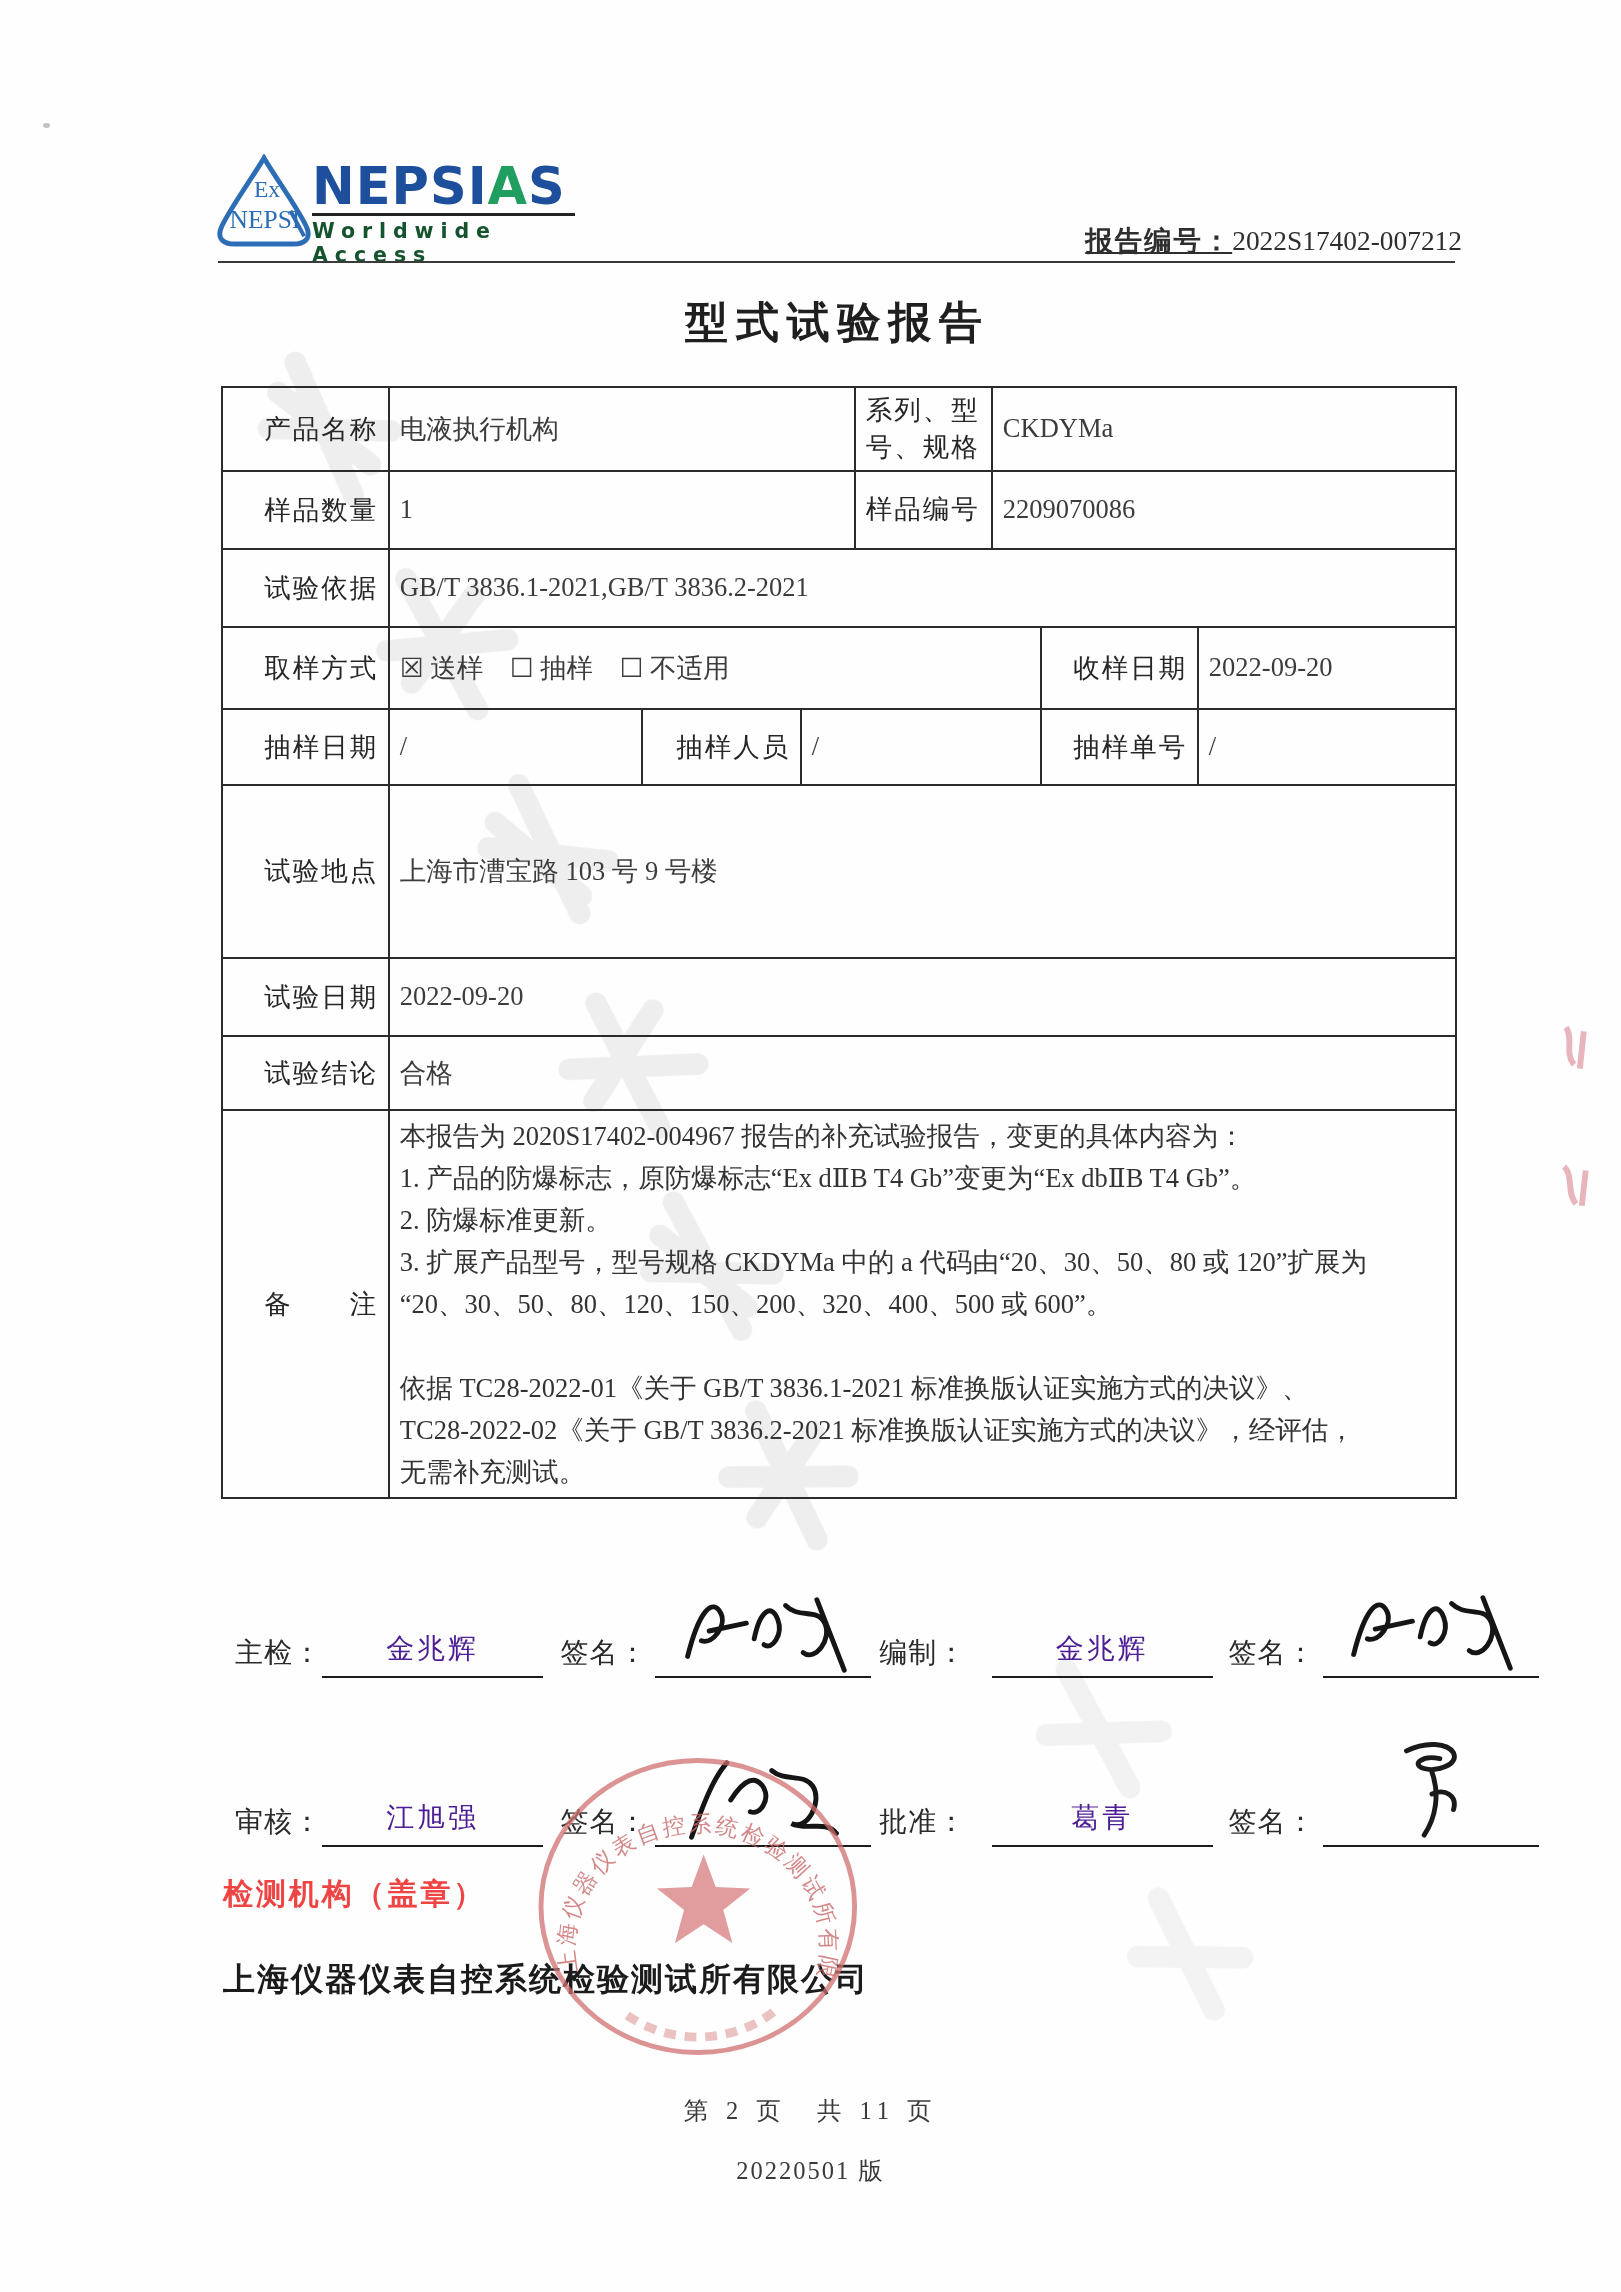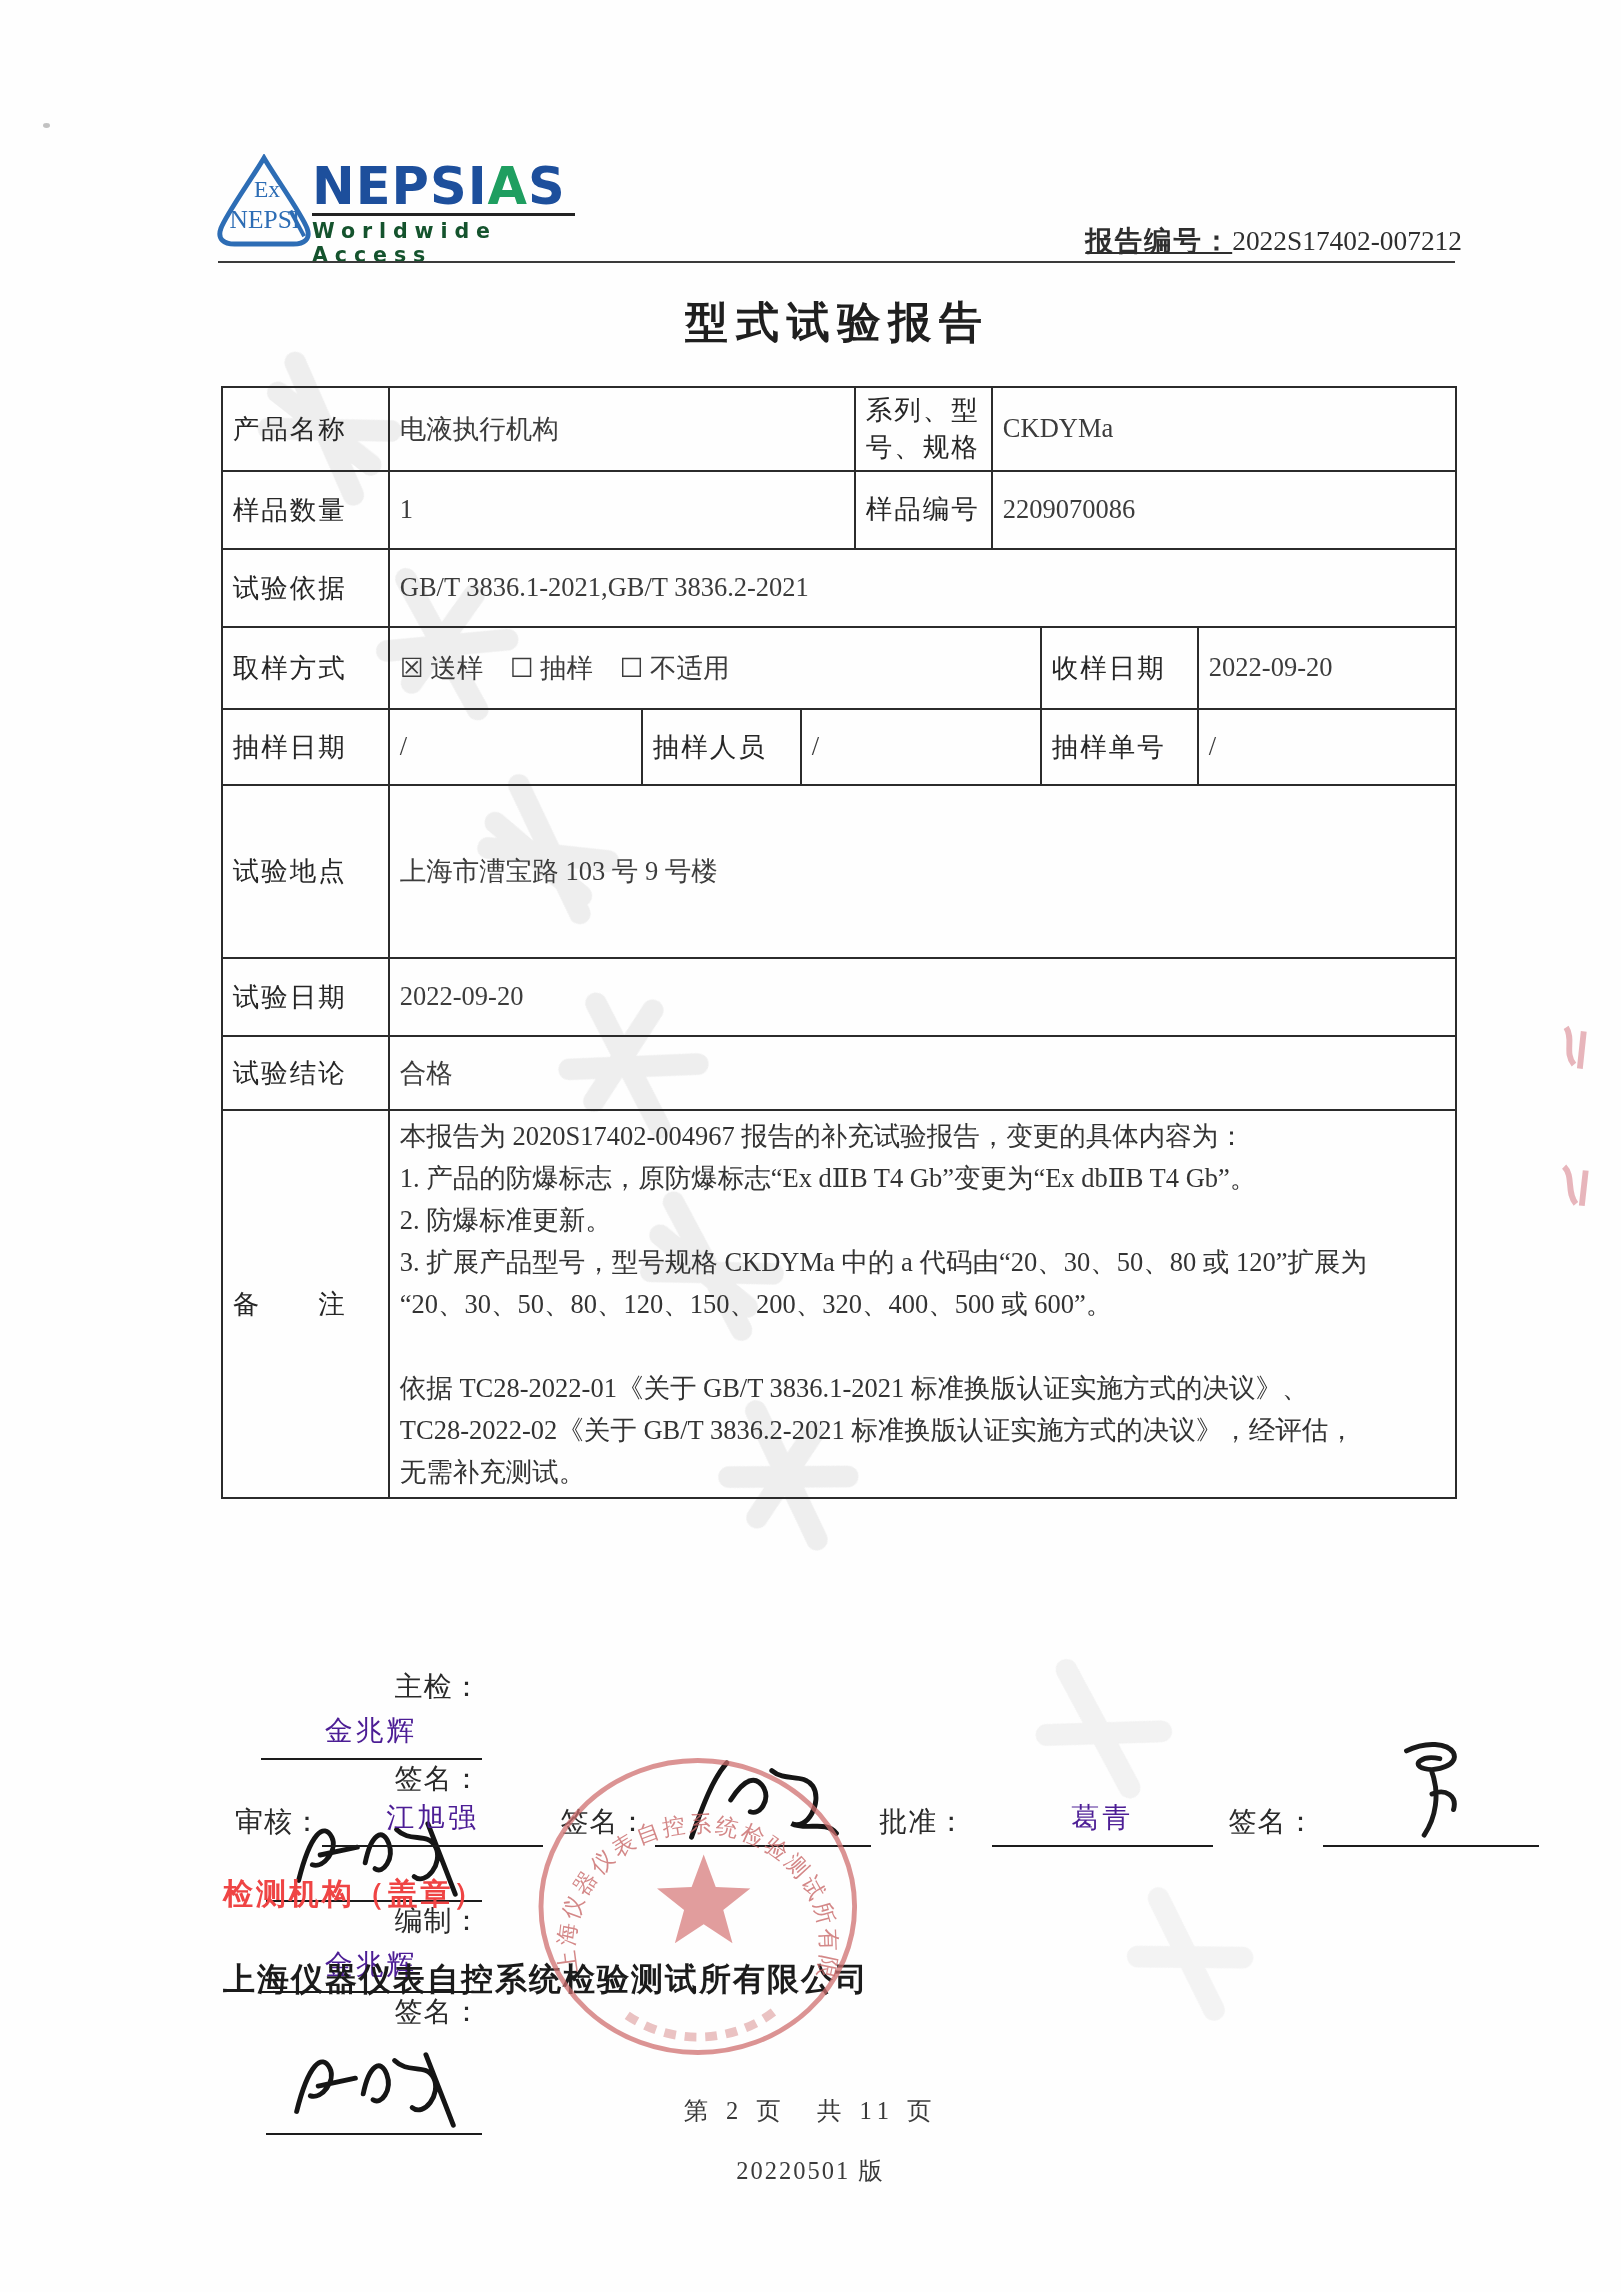--- a/index.html
+++ b/index.html
@@ -21,21 +21,21 @@
   .report-no b{letter-spacing:2px;text-decoration:underline;}
   .head-rule{position:absolute;left:218px;top:261px;width:1237px;height:2px;background:#3a3a3a;}
   .doc-title{position:absolute;left:221px;top:294px;width:1233px;text-align:center;
              font-size:43px;font-weight:bold;letter-spacing:7.8px;color:#1f1f1f;}
 
   
   table.main{position:absolute;left:221px;top:386px;width:1233px;border-collapse:collapse;
              table-layout:fixed;font-size:26.5px;color:#333;}
   table.main td{border:2px solid #2b2b2b;padding:3.9px 9.8px;vertical-align:middle;overflow:hidden;}
   table.main{border:2.9px solid #1f1f1f;}
-  td.lbl{text-align:left;letter-spacing:2px;color:#262626;}
+  td.lbl{text-align:right;letter-spacing:2px;color:#262626;}
   td.lbl2{text-align:left;padding-left:13.7px;letter-spacing:2px;color:#262626;line-height:37px;}
   td.val{text-align:left;padding-left:21.6px;color:#3c3c3c;}
   td.remark-val{vertical-align:top;padding:13.7px 19.6px 9.8px 21.6px;line-height:42px;}
   .rline{white-space:nowrap;min-height:42px;}
   tr.h80{height:78px;} tr.h102{height:100px;} tr.h84{height:82px;} tr.h78{height:76px;}
   tr.h176{height:173px;} tr.h76{height:74px;} tr.h346{height:339px;}
   .cbline{line-height:45px;white-space:nowrap;}
 
   
   .sigrow{position:absolute;left:235px;display:flex;align-items:flex-end;height:114px;}
@@ -183,21 +183,21 @@
           <div class="rline">“20、30、50、80、120、150、200、320、400、500 或 600”。</div>
           <div class="rline"></div>
           <div class="rline">依据 TC28-2022-01《关于 GB/T 3836.1-2021 标准换版认证实施方式的决议》、</div>
           <div class="rline">TC28-2022-02《关于 GB/T 3836.2-2021 标准换版认证实施方式的决议》，经评估，</div>
           <div class="rline">无需补充测试。</div>
         </td>
       </tr>
     </tbody>
       </table>
 
-    <div class="sigrow" style="top:1668px;flex-direction:column;">
+    <div class="sigrow" style="top:1564px;">
       <span class="lab">主检：</span>
       <span class="uline w225">金兆辉</span>
       <span class="lab mL18">签名：</span>
       <span class="uline w220 sigbox mL8">
         <svg width="186" height="102" viewBox="0 0 190 104">
           <g fill="none" stroke="#151515" stroke-width="5" stroke-linecap="round">
             <path d="M18,78 C30,30 44,18 52,34 C58,46 44,66 32,62 M40,52 L78,44"></path>
             <path d="M86,60 C92,30 104,24 110,40 C116,56 104,72 96,66"></path>
             <path d="M118,26 C132,40 150,28 158,44 C166,60 148,84 136,74 M150,20 L178,92"></path>
           </g>

